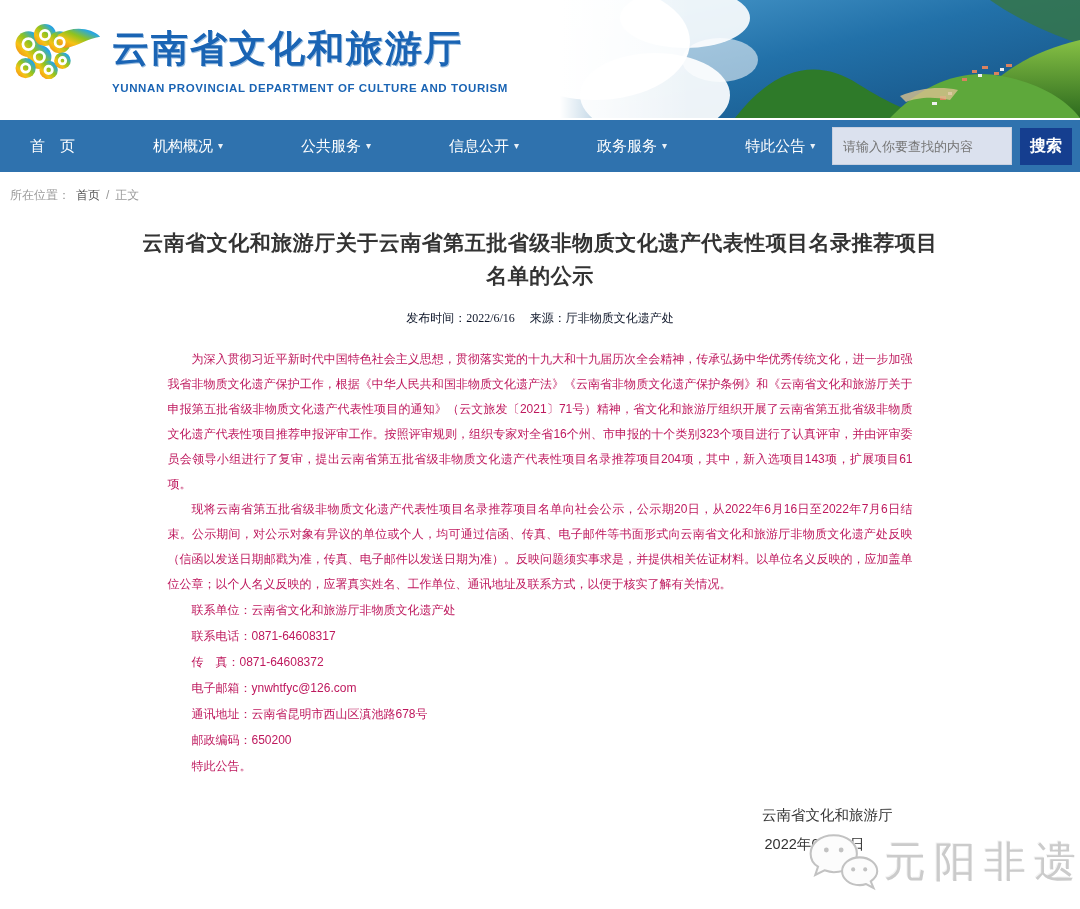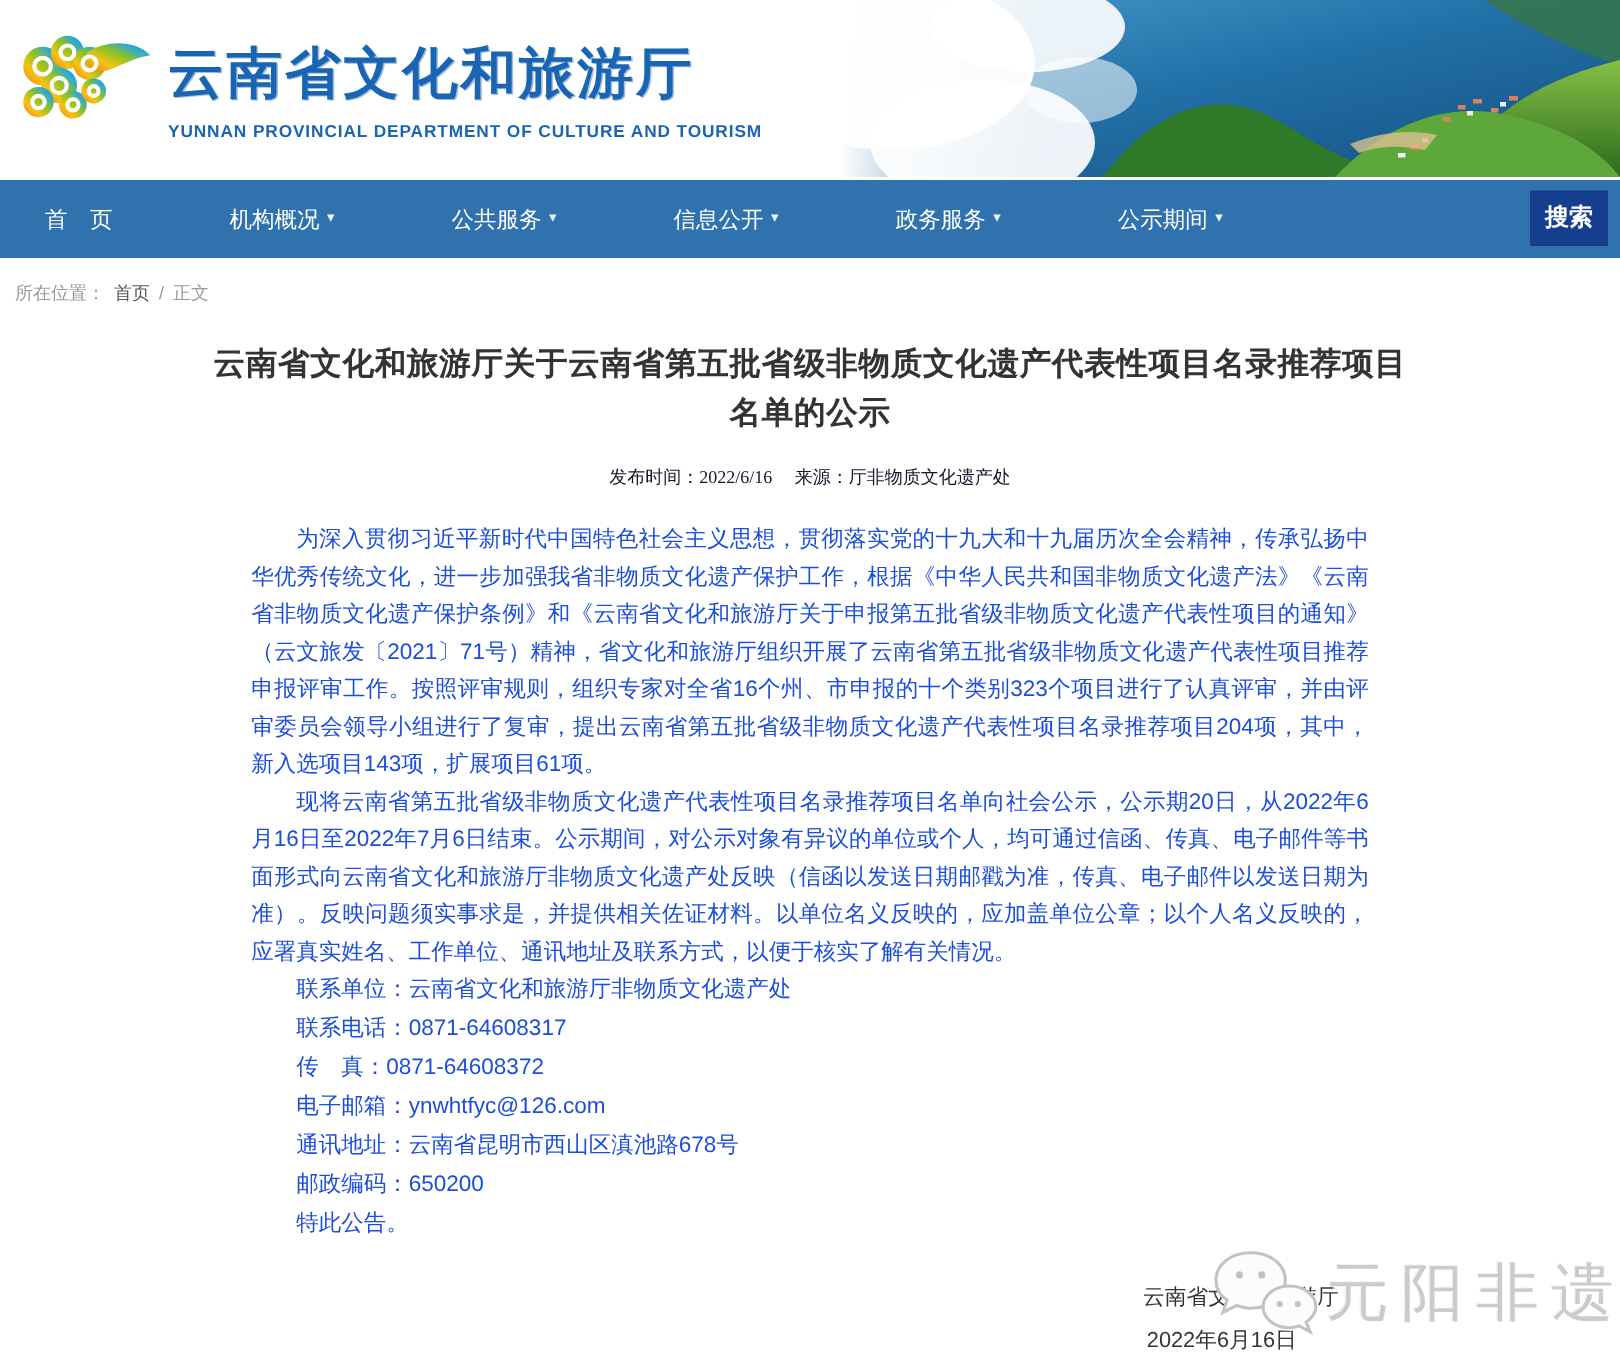--- a/index.html
+++ b/index.html
@@ -53,21 +53,21 @@
   .breadcrumb .bc-cur { color:#999; }
 
   
   .article { width:745px; margin:0 auto; }
   .article-title {
     width:800px; margin:22px auto 0; text-align:center;
     font-size:21px; font-weight:bold; color:#333; line-height:33px; letter-spacing:0.5px;
   }
   .article-meta { text-align:center; margin-top:18px; font-size:12px; color:#0f172a;font-family:Liberation Serif, serif; }
   .article-meta span { margin:0 6px; }
-  .article-body { margin-top:20px; font-size:15px; color:#1d4ed8; }
+  .article-body { margin-top:20px; font-size:12px; color:#be185d; }
   .article-body p {
     text-indent:2em; line-height:25px; text-align:justify; margin:0;
   }
   .contact-line { text-indent:2em; line-height:26px; }
   .signature { margin-top:22px; text-align:right; font-size:14.5px; line-height:29px; }
   .signature .sig-name { padding-right:20px; }
   .signature .sig-date { padding-right:48px; }
 
   
   .watermark {
@@ -179,25 +179,26 @@
   </div>
   <div class="nav-item">
     <span>信息公开</span>
     <span class="caret">▾</span>
   </div>
   <div class="nav-item">
     <span>政务服务</span>
     <span class="caret">▾</span>
   </div>
   <div class="nav-item">
-    <span>公示期间</span>
+    <span>特此公告</span>
     <span class="caret">▾</span>
   </div>
 
   <div class="search-box">
+    <input class="search-input" type="text" placeholder="请输入你要查找的内容" style="">
     <button class="search-btn">搜索</button>
   </div>
 </div>
 
 <div class="breadcrumb">
   <span>所在位置：</span><span class="bc-home">首页</span><span class="bc-sep">/</span><span class="bc-cur">正文</span>
 </div>
 
 <div class="article-title">云南省文化和旅游厅关于云南省第五批省级非物质文化遗产代表性项目名录推荐项目名单的公示</div>
 

